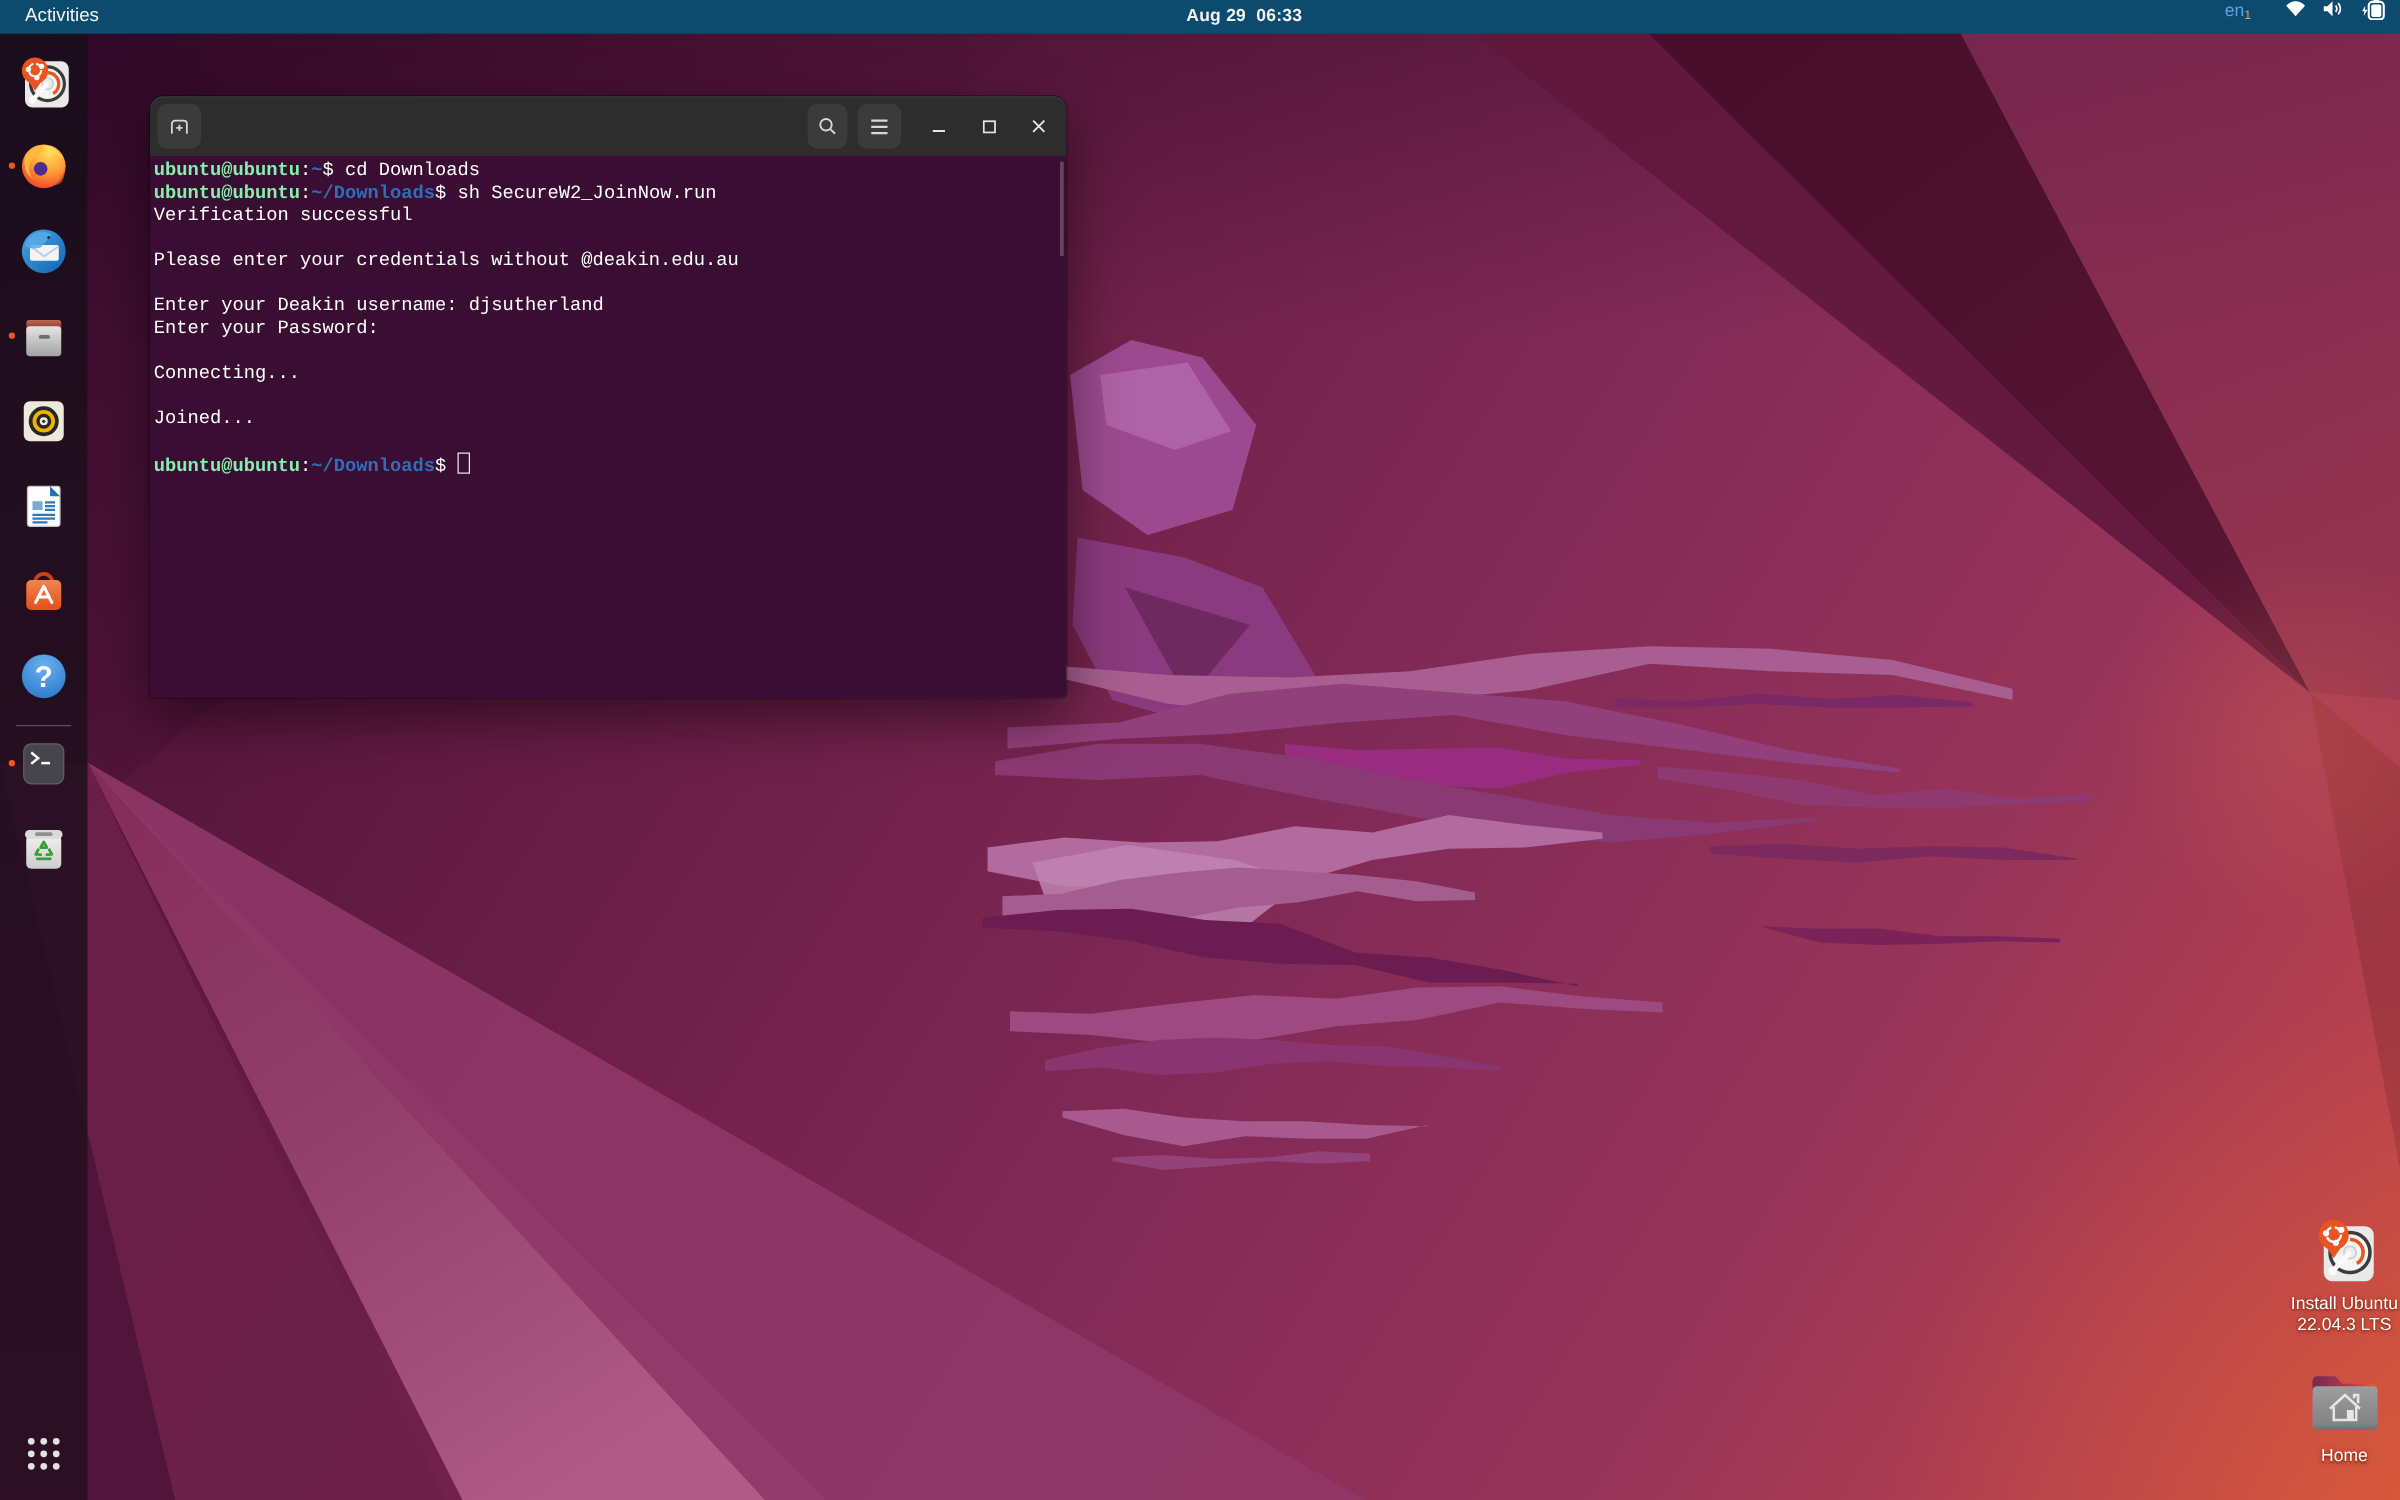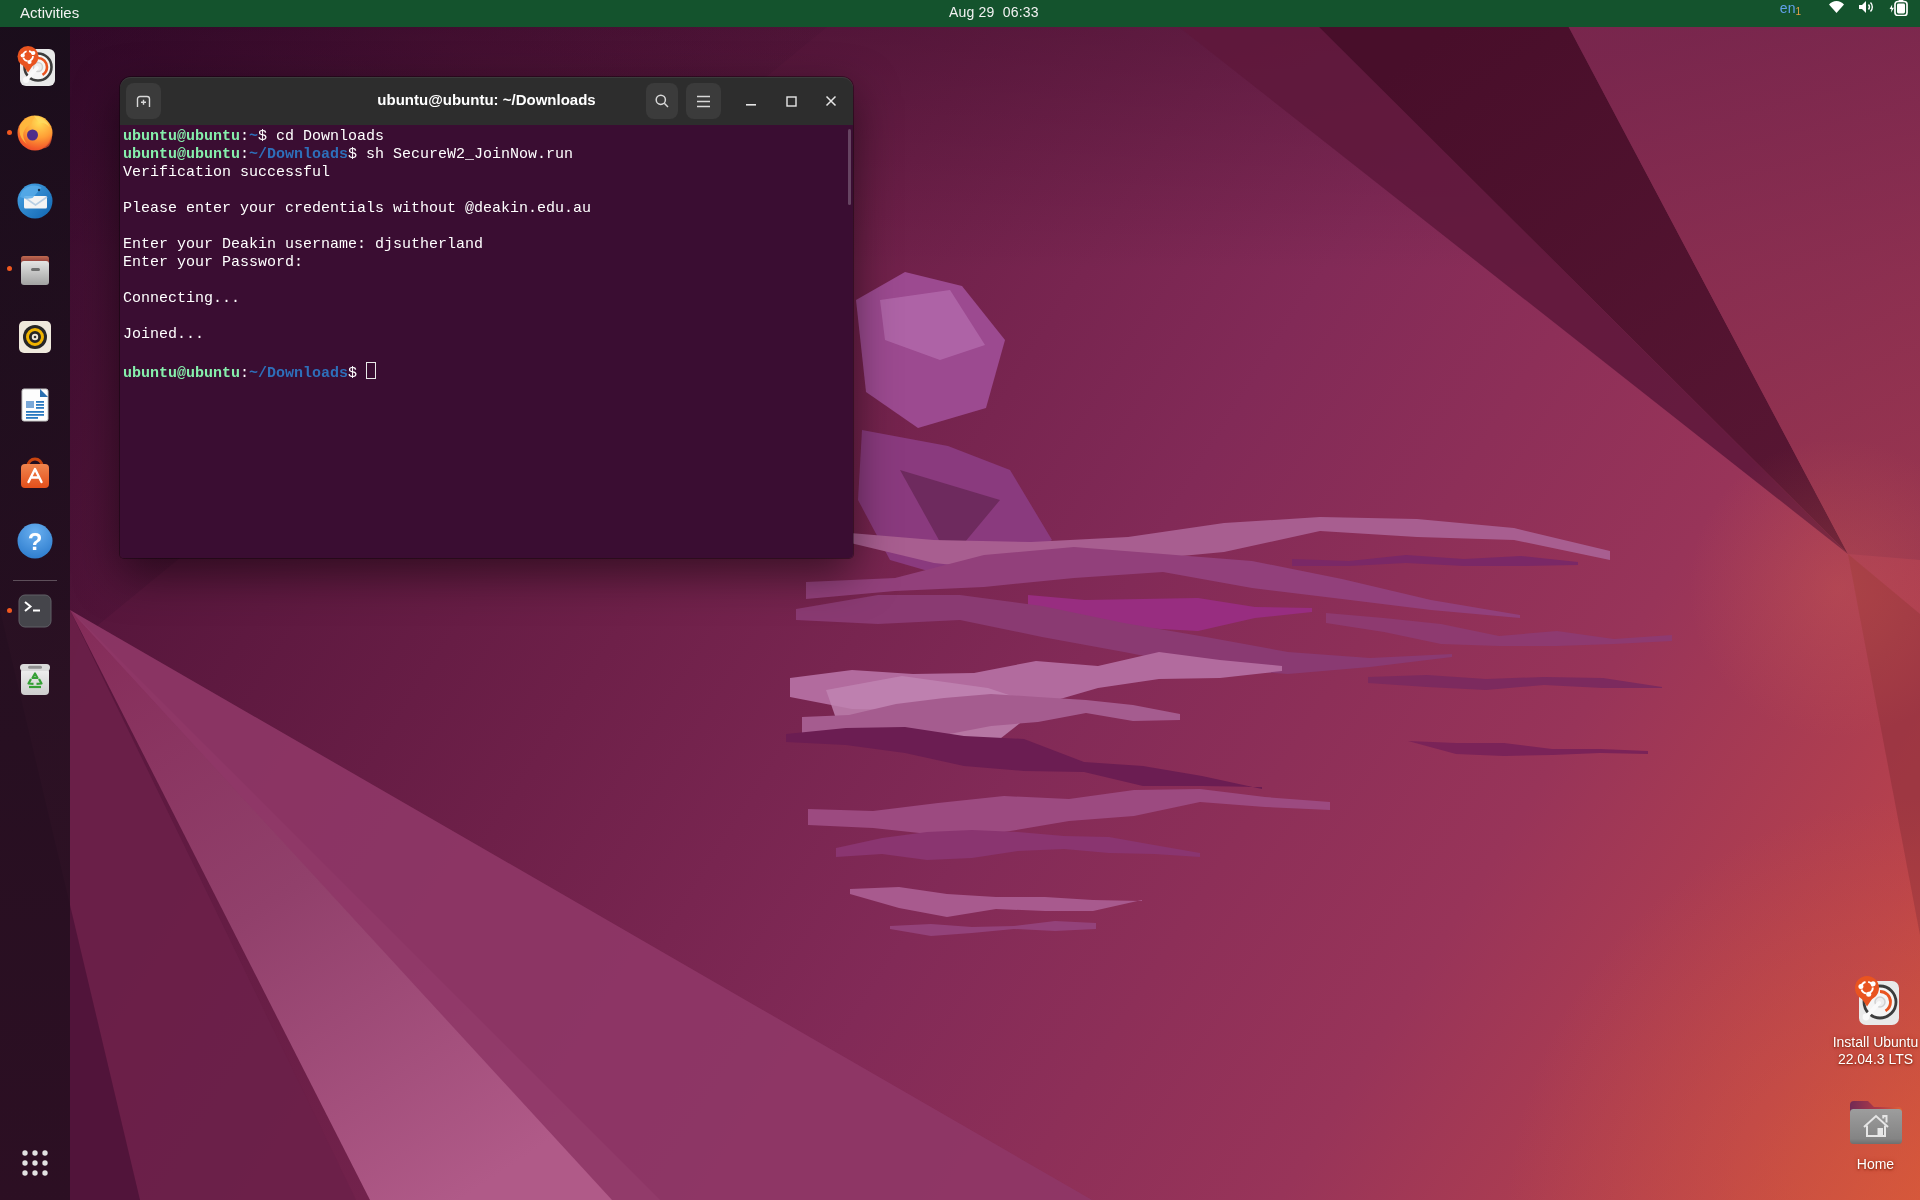--- a/index.html
+++ b/index.html
@@ -1,20 +1,20 @@
 <!DOCTYPE html>
 <html><head>
 <meta charset="utf-8">
 <style>
   html,body{margin:0;padding:0;width:1920px;height:1200px;overflow:hidden;background:#000;}
   body{font-family:"Liberation Sans",sans-serif;position:relative;}
   #wall{position:absolute;left:0;top:0;}
-  #topbar{position:absolute;left:0;top:0;width:1920px;height:27px;background:#14532d;color:#f2f2f2;font-size:14px;z-index:50;}
+  #topbar{position:absolute;left:0;top:0;width:1920px;height:27px;background:#0c4a6e;color:#f2f2f2;font-size:14px;z-index:50;}
   #topbar .act{position:absolute;left:20px;top:4px;font-size:15px;}
-  #topbar .clock{position:absolute;left:949px;top:4px;letter-spacing:0.2px;font-weight:400;}
+  #topbar .clock{position:absolute;left:949px;top:4px;letter-spacing:0.2px;font-weight:700;}
   #topbar .stat{position:absolute;right:10px;top:0;height:27px;display:flex;gap:13px;}
   #dock{position:absolute;left:0;top:27px;width:70px;height:1173px;background:linear-gradient(180deg,rgba(24,14,26,0.88),rgba(36,14,30,0.82));z-index:40;}
   .di{position:absolute;left:12px;width:46px;height:46px;}
   .dot{position:absolute;left:7px;width:5px;height:5px;border-radius:50%;background:#f1581f;}
   #term{position:absolute;left:120px;top:77px;width:733px;height:481px;border-radius:11px 11px 4px 4px;box-shadow:0 16px 44px rgba(0,0,0,0.5),0 0 0 1px rgba(0,0,0,0.35);z-index:30;}
   #tbar{position:absolute;left:0;top:0;width:733px;height:48px;background:#2d2d2d;border-radius:11px 11px 0 0;box-shadow:inset 0 1px 0 rgba(255,255,255,0.07);}
   #tbar .ttl{position:absolute;left:0;width:733px;text-align:center;top:14px;color:#fff;font-weight:bold;font-size:15px;}
   .tbtn{position:absolute;top:6px;width:35px;height:36px;background:#3b3b3b;border-radius:8px;display:flex;align-items:center;justify-content:center;}
   .wglyph{position:absolute;top:0;height:48px;display:flex;align-items:center;justify-content:center;color:#eaeaea;}
   #tbody{position:absolute;left:0;top:48px;width:733px;height:433px;background:#3a0d32;border-radius:0 0 4px 4px;}
@@ -258,21 +258,20 @@
           <circle cx="33" cy="23" r="2.7"></circle>
     <circle cx="13" cy="33" r="2.7"></circle>
           <circle cx="23" cy="33" r="2.7"></circle>
           <circle cx="33" cy="33" r="2.7"></circle>
     </g>
   </svg></div>
 </div>
 
 <div id="term">
   <div id="tbar">
-    <span class="ttl">ubuntu@ubuntu: ~/Downloads</span>
     <div class="tbtn" style="left:6px;">
       <svg width="17" height="17" viewBox="0 0 17 17">
           <path d="M2.5 14 V6 a2.5 2.5 0 0 1 2.5 -2.5 h7 a2.5 2.5 0 0 1 2.5 2.5 v8" fill="none" stroke="#d8d8d8" stroke-width="1.4"></path>
           <path d="M8.5 6.8 v5 M6 9.3 h5" stroke="#d8d8d8" stroke-width="1.4"></path>
         </svg>
     </div>
     <div class="tbtn" style="left:526px;width:32px;">
       <svg width="16" height="16" viewBox="0 0 16 16">
           <circle cx="6.8" cy="6.8" r="4.6" fill="none" stroke="#d8d8d8" stroke-width="1.5"></circle>
           <path d="M10.3 10.3 L14 14" stroke="#d8d8d8" stroke-width="1.5"></path>

